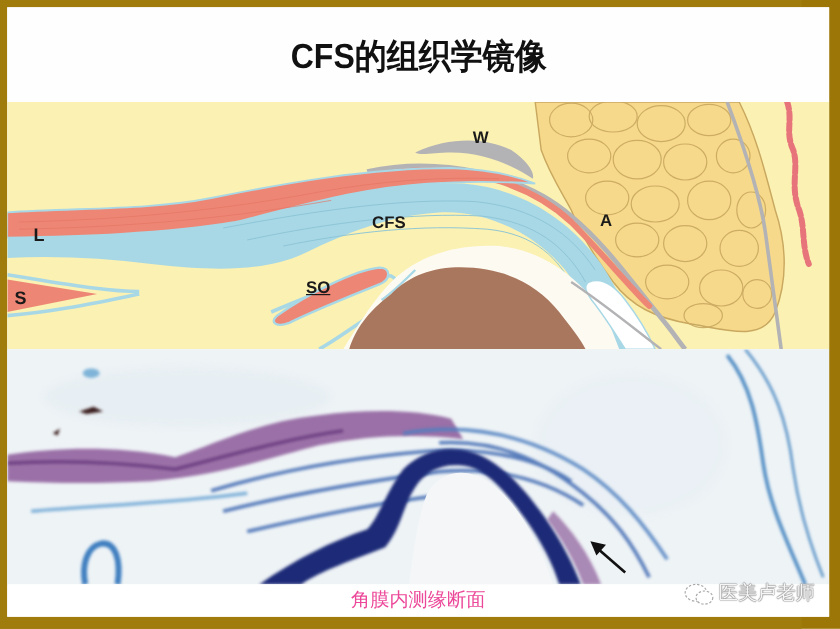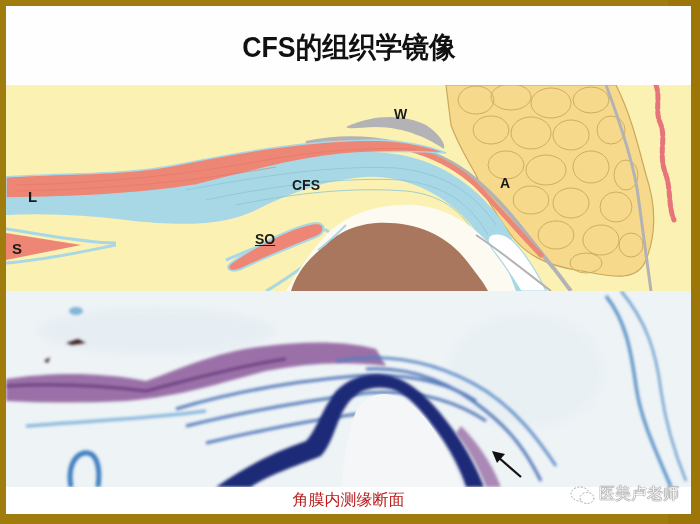--- a/index.html
+++ b/index.html
@@ -38,21 +38,21 @@
       background: #eef3f6; overflow: hidden;
     }
     .histology svg { position: absolute; left: 0; top: 0; }
     .caption-strip {
       position: absolute; left: 0; top: 481px; width: 685px; height: 27px;
       background: #ffffff;
     }
     .caption {
       position: absolute; left: 0; width: 685px; top: 3px; text-align: center;
       font-family: "DejaVu Sans", "Liberation Sans", sans-serif;
-      font-size: 16px; color: #b91c1c;
+      font-size: 16px; color: #ec4899;
     }
     .watermark {
       position: absolute; right: 12px; top: 478px;
       display: flex; align-items: center; gap: 2px;
       font-family: "DejaVu Sans", "Liberation Sans", sans-serif;
       font-size: 16px; color: #f6f6f6;
       text-shadow: 0 0 1px #777, 0 0 1px #777, 0 0 1px #888;
     }
     .wm-icon { width: 28px; height: 20px; }
   </style>
@@ -129,21 +129,21 @@
 
         <path d="M285 206 C290 190 300 175 320 160 C330 150 345 140 370 138 C410 136 440 150 460 175 C470 188 478 198 482 206 Z" fill="#a9765e"></path>
 
         <path d="M485 150 C495 146 505 152 515 165 C525 178 535 195 540 206 L515 206 C505 190 495 175 487 165 C482 158 480 153 485 150 Z" fill="#ffffff" stroke="#a8d8e6" stroke-width="1.2"></path>
 
         <path d="M470 150 C500 170 530 195 545 206" fill="none" stroke="#b3b3b6" stroke-width="2"></path>
       </svg>
 
       <div class="lbl" style="left:388px;top:21px;">W</div>
       <div class="lbl" style="left:22px;top:103px;font-size:15px;">L</div>
-      <div class="lbl" style="left:286px;top:92px;">CFS</div>
+      <div class="lbl" style="left:304px;top:92px;">CFS</div>
       <div class="lbl" style="left:494px;top:90px;">A</div>
       <div class="lbl" style="left:6px;top:155px;font-size:15px;">S</div>
       <div class="lbl" style="left:249px;top:146px;text-decoration:underline;">SO</div>
     </div>
 
     <div class="histology">
       <svg width="685" height="196" viewBox="0 0 685 196">
         <defs>
           <filter id="blur1">
               <feGaussianBlur stdDeviation="1.4"></feGaussianBlur>

